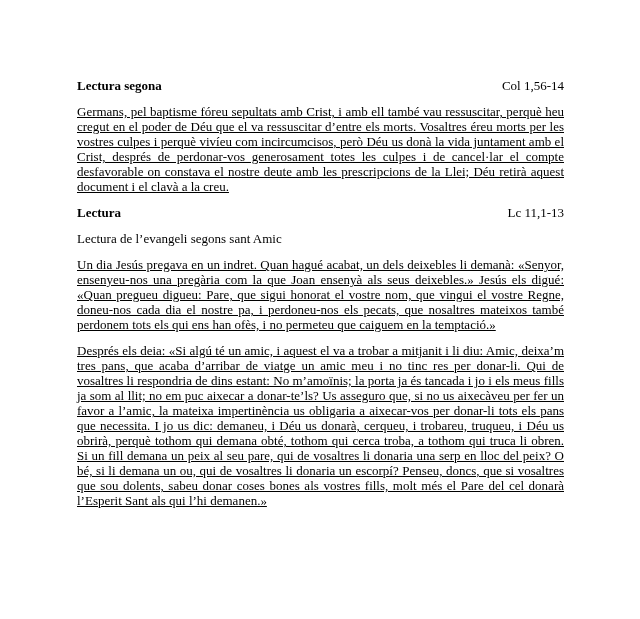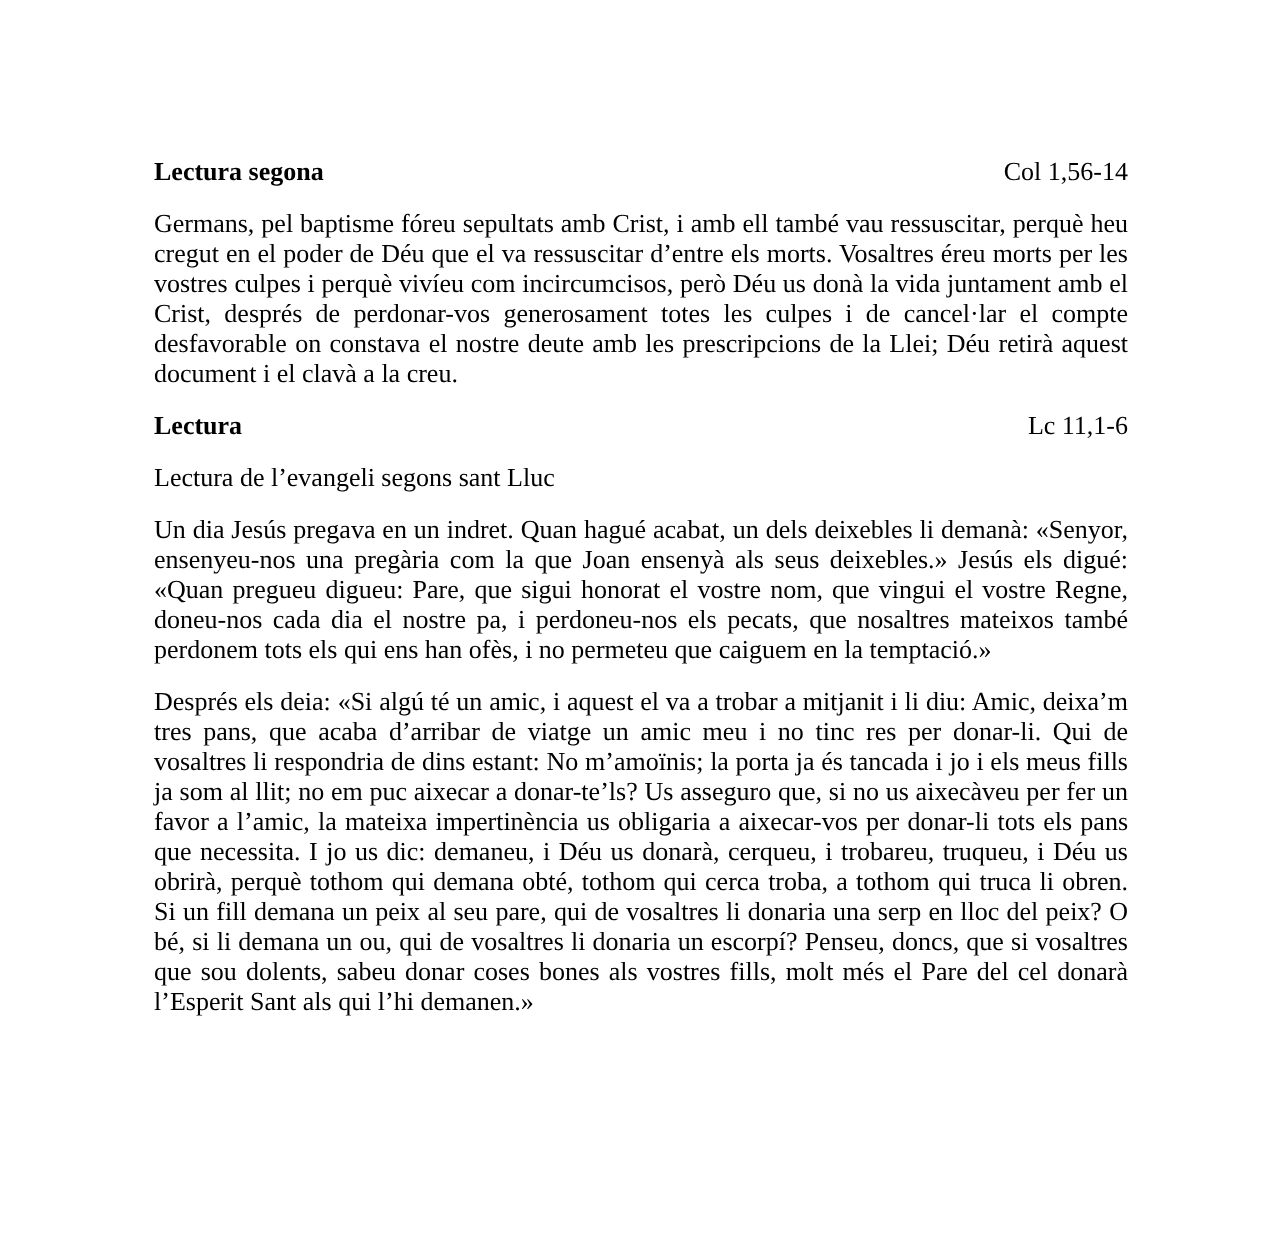--- a/index.html
+++ b/index.html
@@ -34,20 +34,21 @@
   }
   .section-reference {
     font-weight: normal;
   }
   .subtitle {
     margin: 0 0 11px 0;
   }
   p.body-par {
     margin: 0 0 11px 0;
     text-align: justify;
+    text-decoration: underline;
   }
   .section {
     margin: 0;
   }
 </style>
 </head>
 <body>
 
 <div class="page">
 
@@ -55,20 +56,20 @@
     <div class="section-header">
       <span class="section-heading">Lectura segona</span>
       <span class="section-reference">Col 1,56-14</span>
     </div>
     <p class="body-par">Germans, pel baptisme fóreu sepultats amb Crist, i amb ell també vau ressuscitar, perquè heu cregut en el poder de Déu que el va ressuscitar d’entre els morts. Vosaltres éreu morts per les vostres culpes i perquè vivíeu com incircumcisos, però Déu us donà la vida juntament amb el Crist, després de perdonar-vos generosament totes les culpes i de cancel·lar el compte desfavorable on constava el nostre deute amb les prescripcions de la Llei; Déu retirà aquest document i el clavà a la creu.</p>
   </div>
 
   <div class="section">
     <div class="section-header">
       <span class="section-heading">Lectura</span>
-      <span class="section-reference">Lc 11,1-6</span>
+      <span class="section-reference">Lc 11,1-13</span>
     </div>
-    <div class="subtitle">Lectura de l’evangeli segons sant Lluc</div>
+    <div class="subtitle">Lectura de l’evangeli segons sant Amic</div>
     <p class="body-par">Un dia Jesús pregava en un indret. Quan hagué acabat, un dels deixebles li demanà: «Senyor, ensenyeu-nos una pregària com la que Joan ensenyà als seus deixebles.» Jesús els digué: «Quan pregueu digueu: Pare, que sigui honorat el vostre nom, que vingui el vostre Regne, doneu-nos cada dia el nostre pa, i perdoneu-nos els pecats, que nosaltres mateixos també perdonem tots els qui ens han ofès, i no permeteu que caiguem en la temptació.»</p>
     <p class="body-par">Després els deia: «Si algú té un amic, i aquest el va a trobar a mitjanit i li diu: Amic, deixa’m tres pans, que acaba d’arribar de viatge un amic meu i no tinc res per donar-li. Qui de vosaltres li respondria de dins estant: No m’amoïnis; la porta ja és tancada i jo i els meus fills ja som al llit; no em puc aixecar a donar-te’ls? Us asseguro que, si no us aixecàveu per fer un favor a l’amic, la mateixa impertinència us obligaria a aixecar-vos per donar-li tots els pans que necessita. I jo us dic: demaneu, i Déu us donarà, cerqueu, i trobareu, truqueu, i Déu us obrirà, perquè tothom qui demana obté, tothom qui cerca troba, a tothom qui truca li obren. Si un fill demana un peix al seu pare, qui de vosaltres li donaria una serp en lloc del peix? O bé, si li demana un ou, qui de vosaltres li donaria un escorpí? Penseu, doncs, que si vosaltres que sou dolents, sabeu donar coses bones als vostres fills, molt més el Pare del cel donarà l’Esperit Sant als qui l’hi demanen.»</p>
   </div>
 
 </div>
 
 </body></html>

